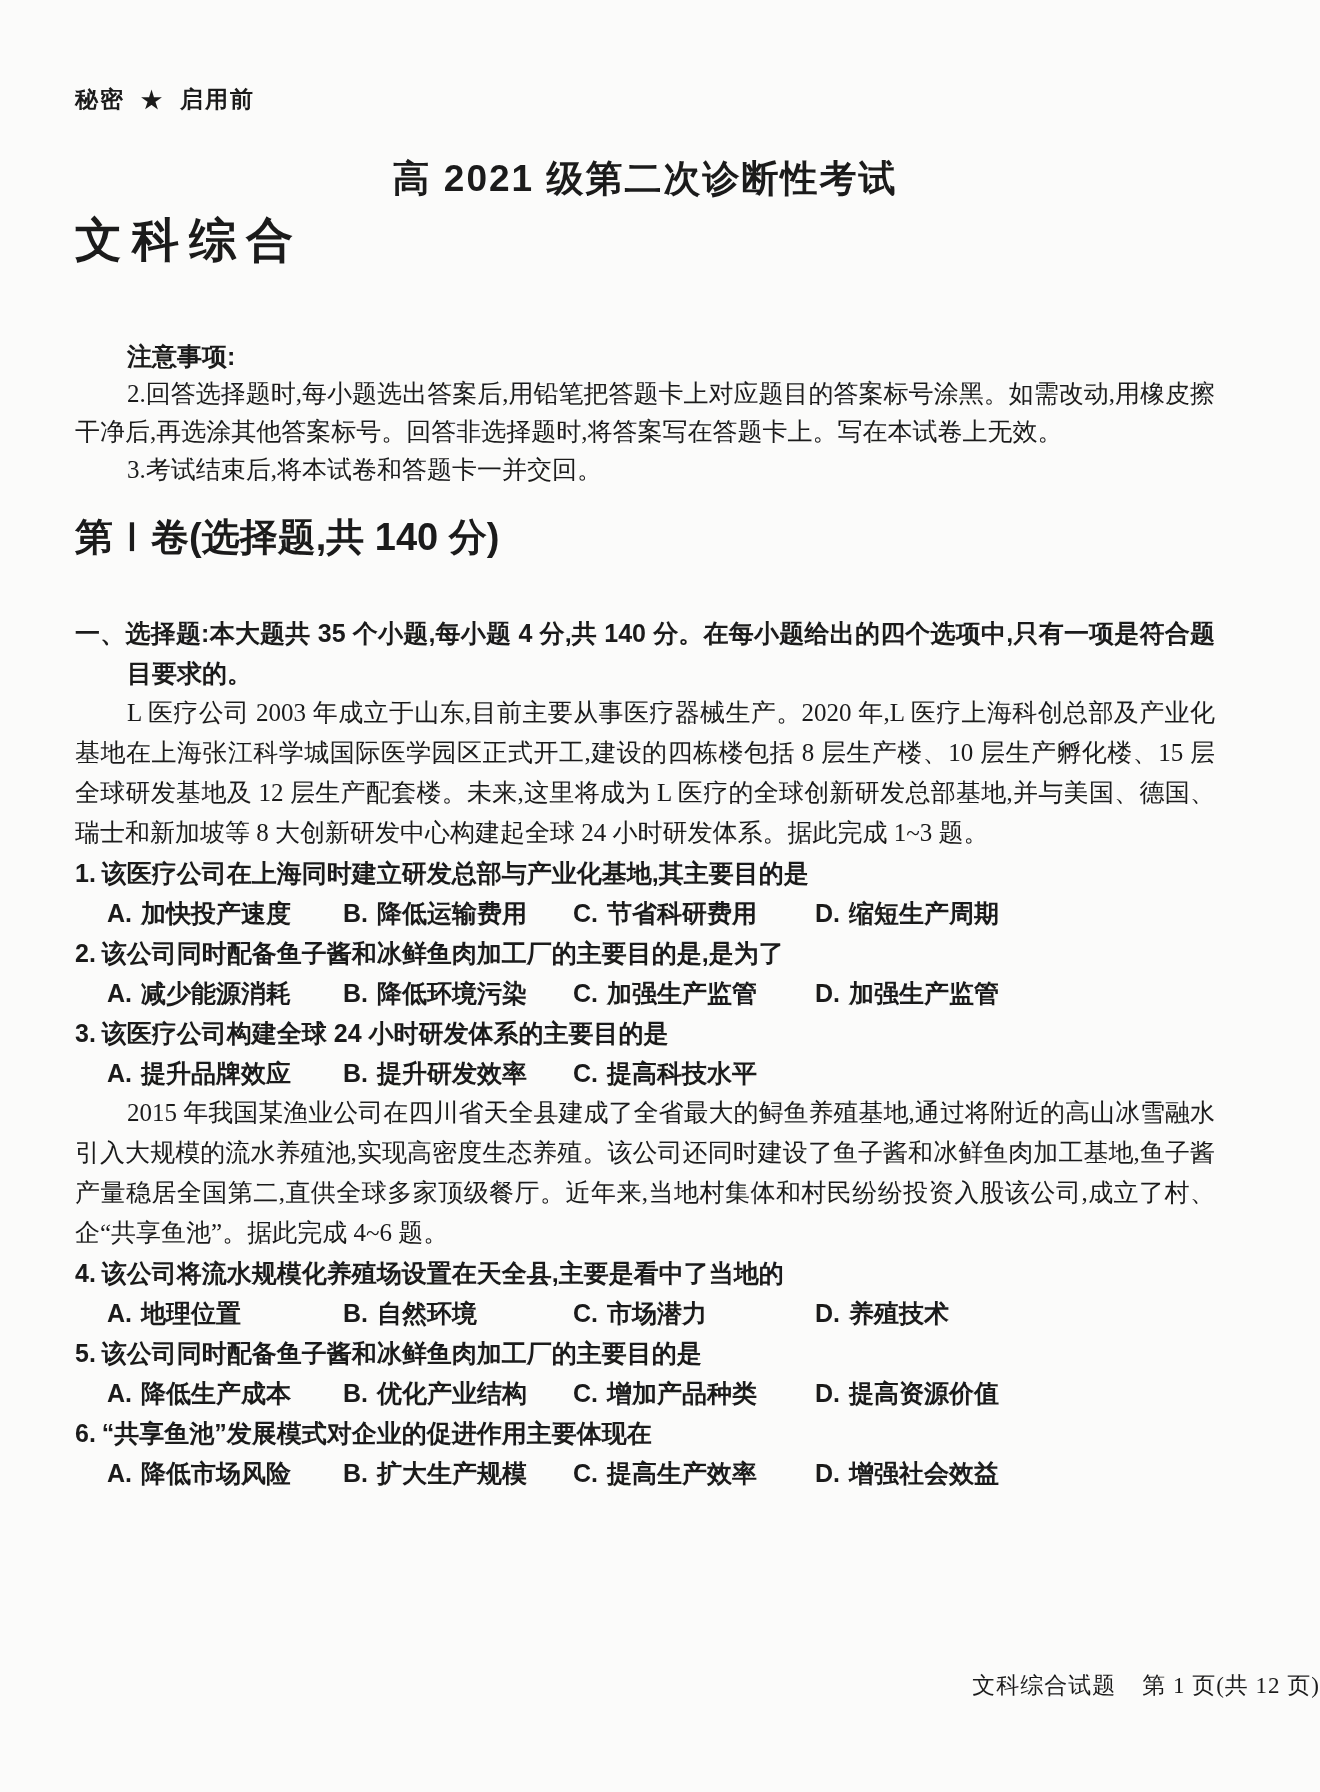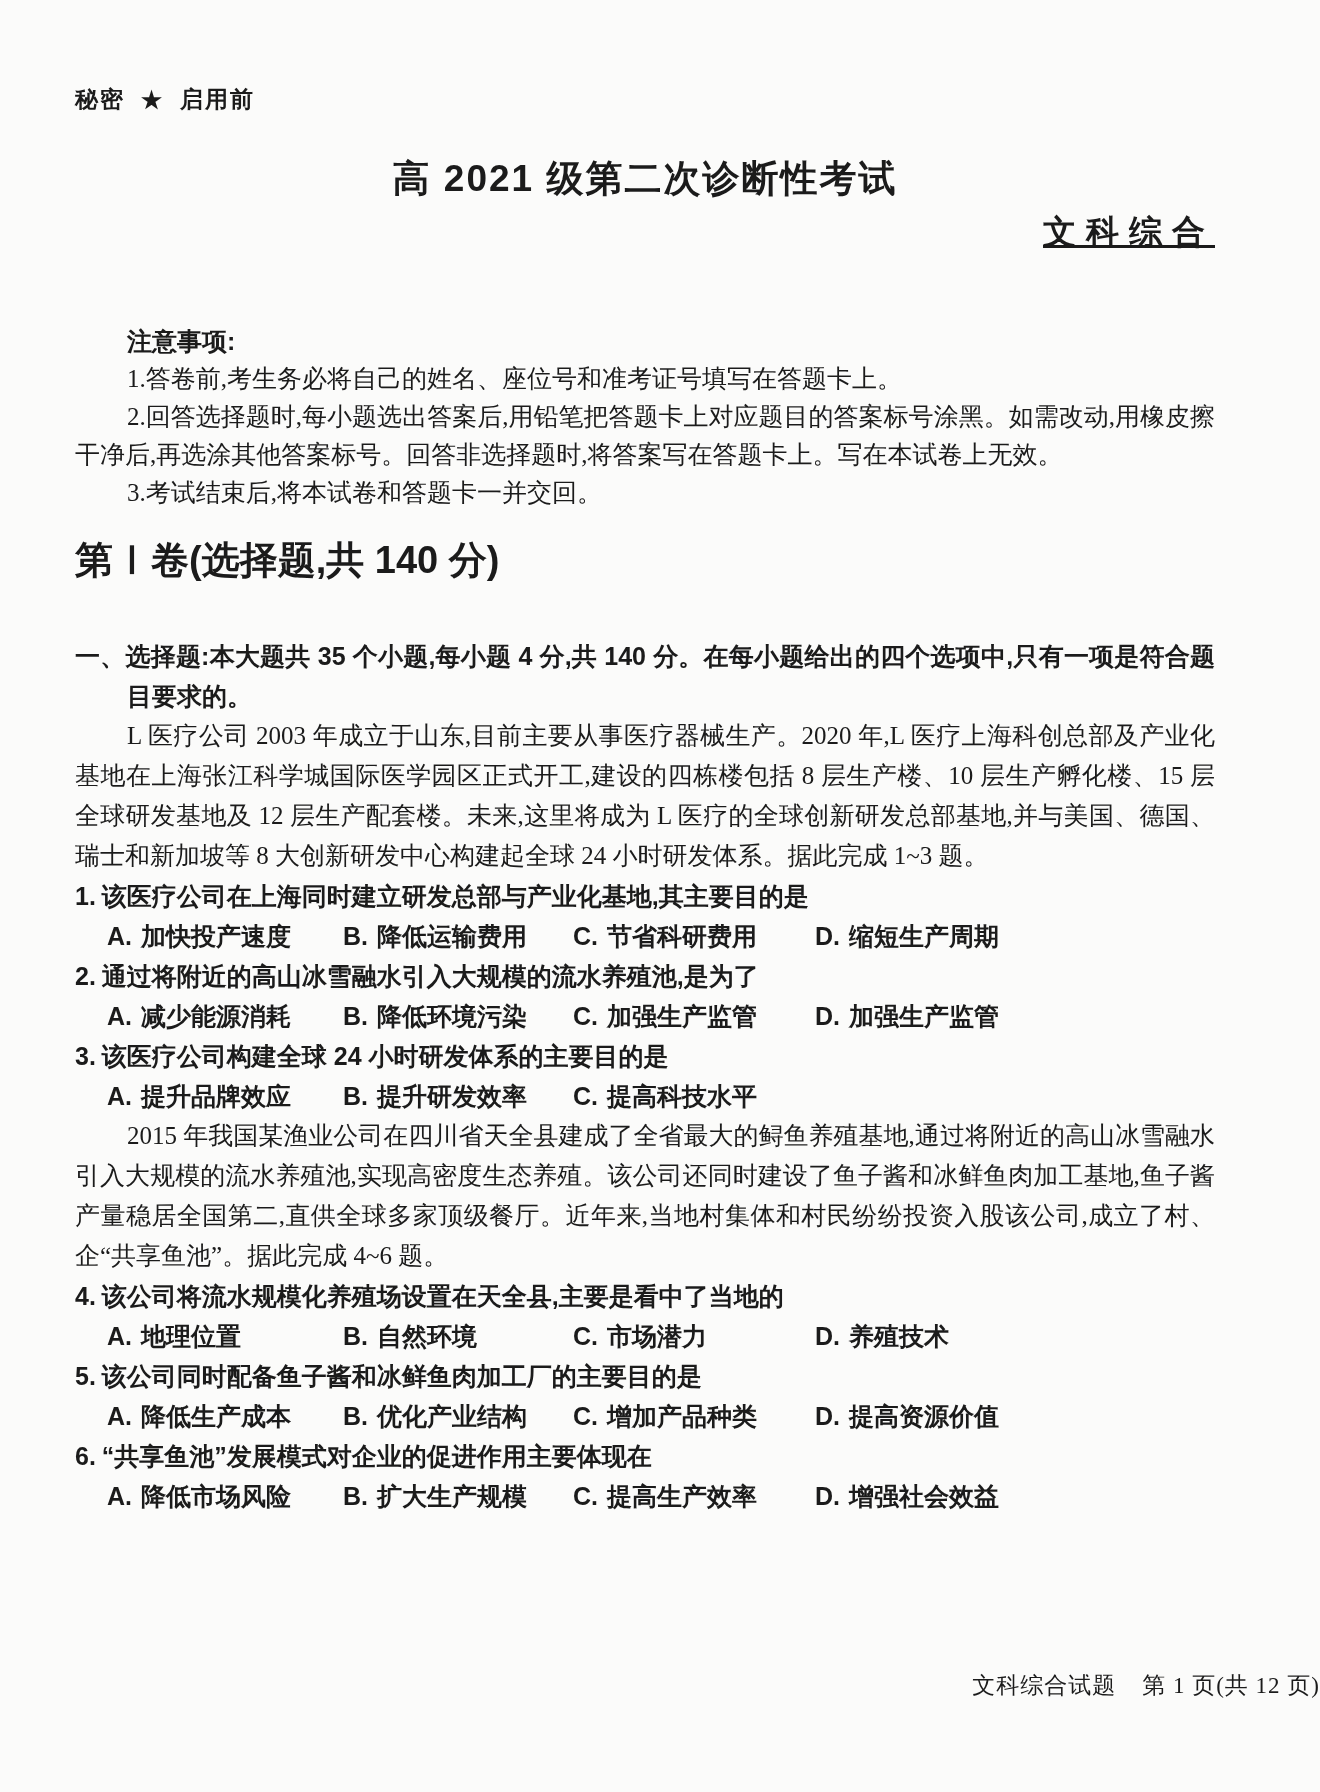--- a/index.html
+++ b/index.html
@@ -33,27 +33,26 @@
     margin: 44px 0 0 0;
     text-align: center;
     font-family: "Liberation Sans", sans-serif;
     font-weight: 700;
     font-size: 37px;
     line-height: 1.1;
     letter-spacing: 2px;
   }
   .title2 {
     margin: 14px 0 0 0;
-    text-align: right;
-    font-family: "Liberation Sans", sans-serif;
-    font-weight: 700;
-    font-size: 33px;
+    text-align: left;
+    font-family: "Liberation Sans", sans-serif;
+    font-weight: 700;
+    font-size: 47px;
     line-height: 1.1;
     letter-spacing: 10px;
-    text-decoration: underline;
   }
 
   .meta {
     margin-top: 72px;
     font-size: 25px;
     line-height: 38px;
   }
   .exam-info { padding-left: 52px; }
   .notice-heading {
     padding-left: 52px;
@@ -126,21 +125,20 @@
 
   <div class="classification">
     <span>秘密</span><span class="star">★</span><span>启用前</span>
   </div>
 
   <h1 class="title1">高 2021 级第二次诊断性考试</h1>
   <h2 class="title2">文科综合</h2>
 
   <div class="meta">
     <p class="notice-heading">注意事项:</p>
-    <p class="notice">1.答卷前,考生务必将自己的姓名、座位号和准考证号填写在答题卡上。</p>
     <p class="notice">2.回答选择题时,每小题选出答案后,用铅笔把答题卡上对应题目的答案标号涂黑。如需改动,用橡皮擦干净后,再选涂其他答案标号。回答非选择题时,将答案写在答题卡上。写在本试卷上无效。</p>
     <p class="notice">3.考试结束后,将本试卷和答题卡一并交回。</p>
   </div>
 
   <div class="section-header">第Ⅰ卷(选择题,共 140 分)</div>
 
   <p class="instruction">一、选择题:本大题共 35 个小题,每小题 4 分,共 140 分。在每小题给出的四个选项中,只有一项是符合题目要求的。</p>
 
   <p class="passage">L 医疗公司 2003 年成立于山东,目前主要从事医疗器械生产。2020 年,L 医疗上海科创总部及产业化基地在上海张江科学城国际医学园区正式开工,建设的四栋楼包括 8 层生产楼、10 层生产孵化楼、15 层全球研发基地及 12 层生产配套楼。未来,这里将成为 L 医疗的全球创新研发总部基地,并与美国、德国、瑞士和新加坡等 8 大创新研发中心构建起全球 24 小时研发体系。据此完成 1~3 题。</p>
 
@@ -148,21 +146,21 @@
     <p class="stem"><span class="qnum">1.</span><span>该医疗公司在上海同时建立研发总部与产业化基地,其主要目的是</span></p>
     <div class="options">
       <span class="opt"><span class="ol">A.</span><span class="ot">加快投产速度</span></span>
       <span class="opt"><span class="ol">B.</span><span class="ot">降低运输费用</span></span>
       <span class="opt"><span class="ol">C.</span><span class="ot">节省科研费用</span></span>
       <span class="opt"><span class="ol">D.</span><span class="ot">缩短生产周期</span></span>
     </div>
   </div>
 
   <div class="question">
-    <p class="stem"><span class="qnum">2.</span><span>通过将附近的高山冰雪融水引入大规模的流水养殖池,是为了</span></p>
+    <p class="stem"><span class="qnum">2.</span><span>该公司同时配备鱼子酱和冰鲜鱼肉加工厂的主要目的是,是为了</span></p>
     <div class="options">
       <span class="opt"><span class="ol">A.</span><span class="ot">减少能源消耗</span></span>
       <span class="opt"><span class="ol">B.</span><span class="ot">降低环境污染</span></span>
       <span class="opt"><span class="ol">C.</span><span class="ot">加强生产监管</span></span>
       <span class="opt"><span class="ol">D.</span><span class="ot">加强生产监管</span></span>
     </div>
   </div>
 
   <div class="question">
     <p class="stem"><span class="qnum">3.</span><span>该医疗公司构建全球 24 小时研发体系的主要目的是</span></p>

